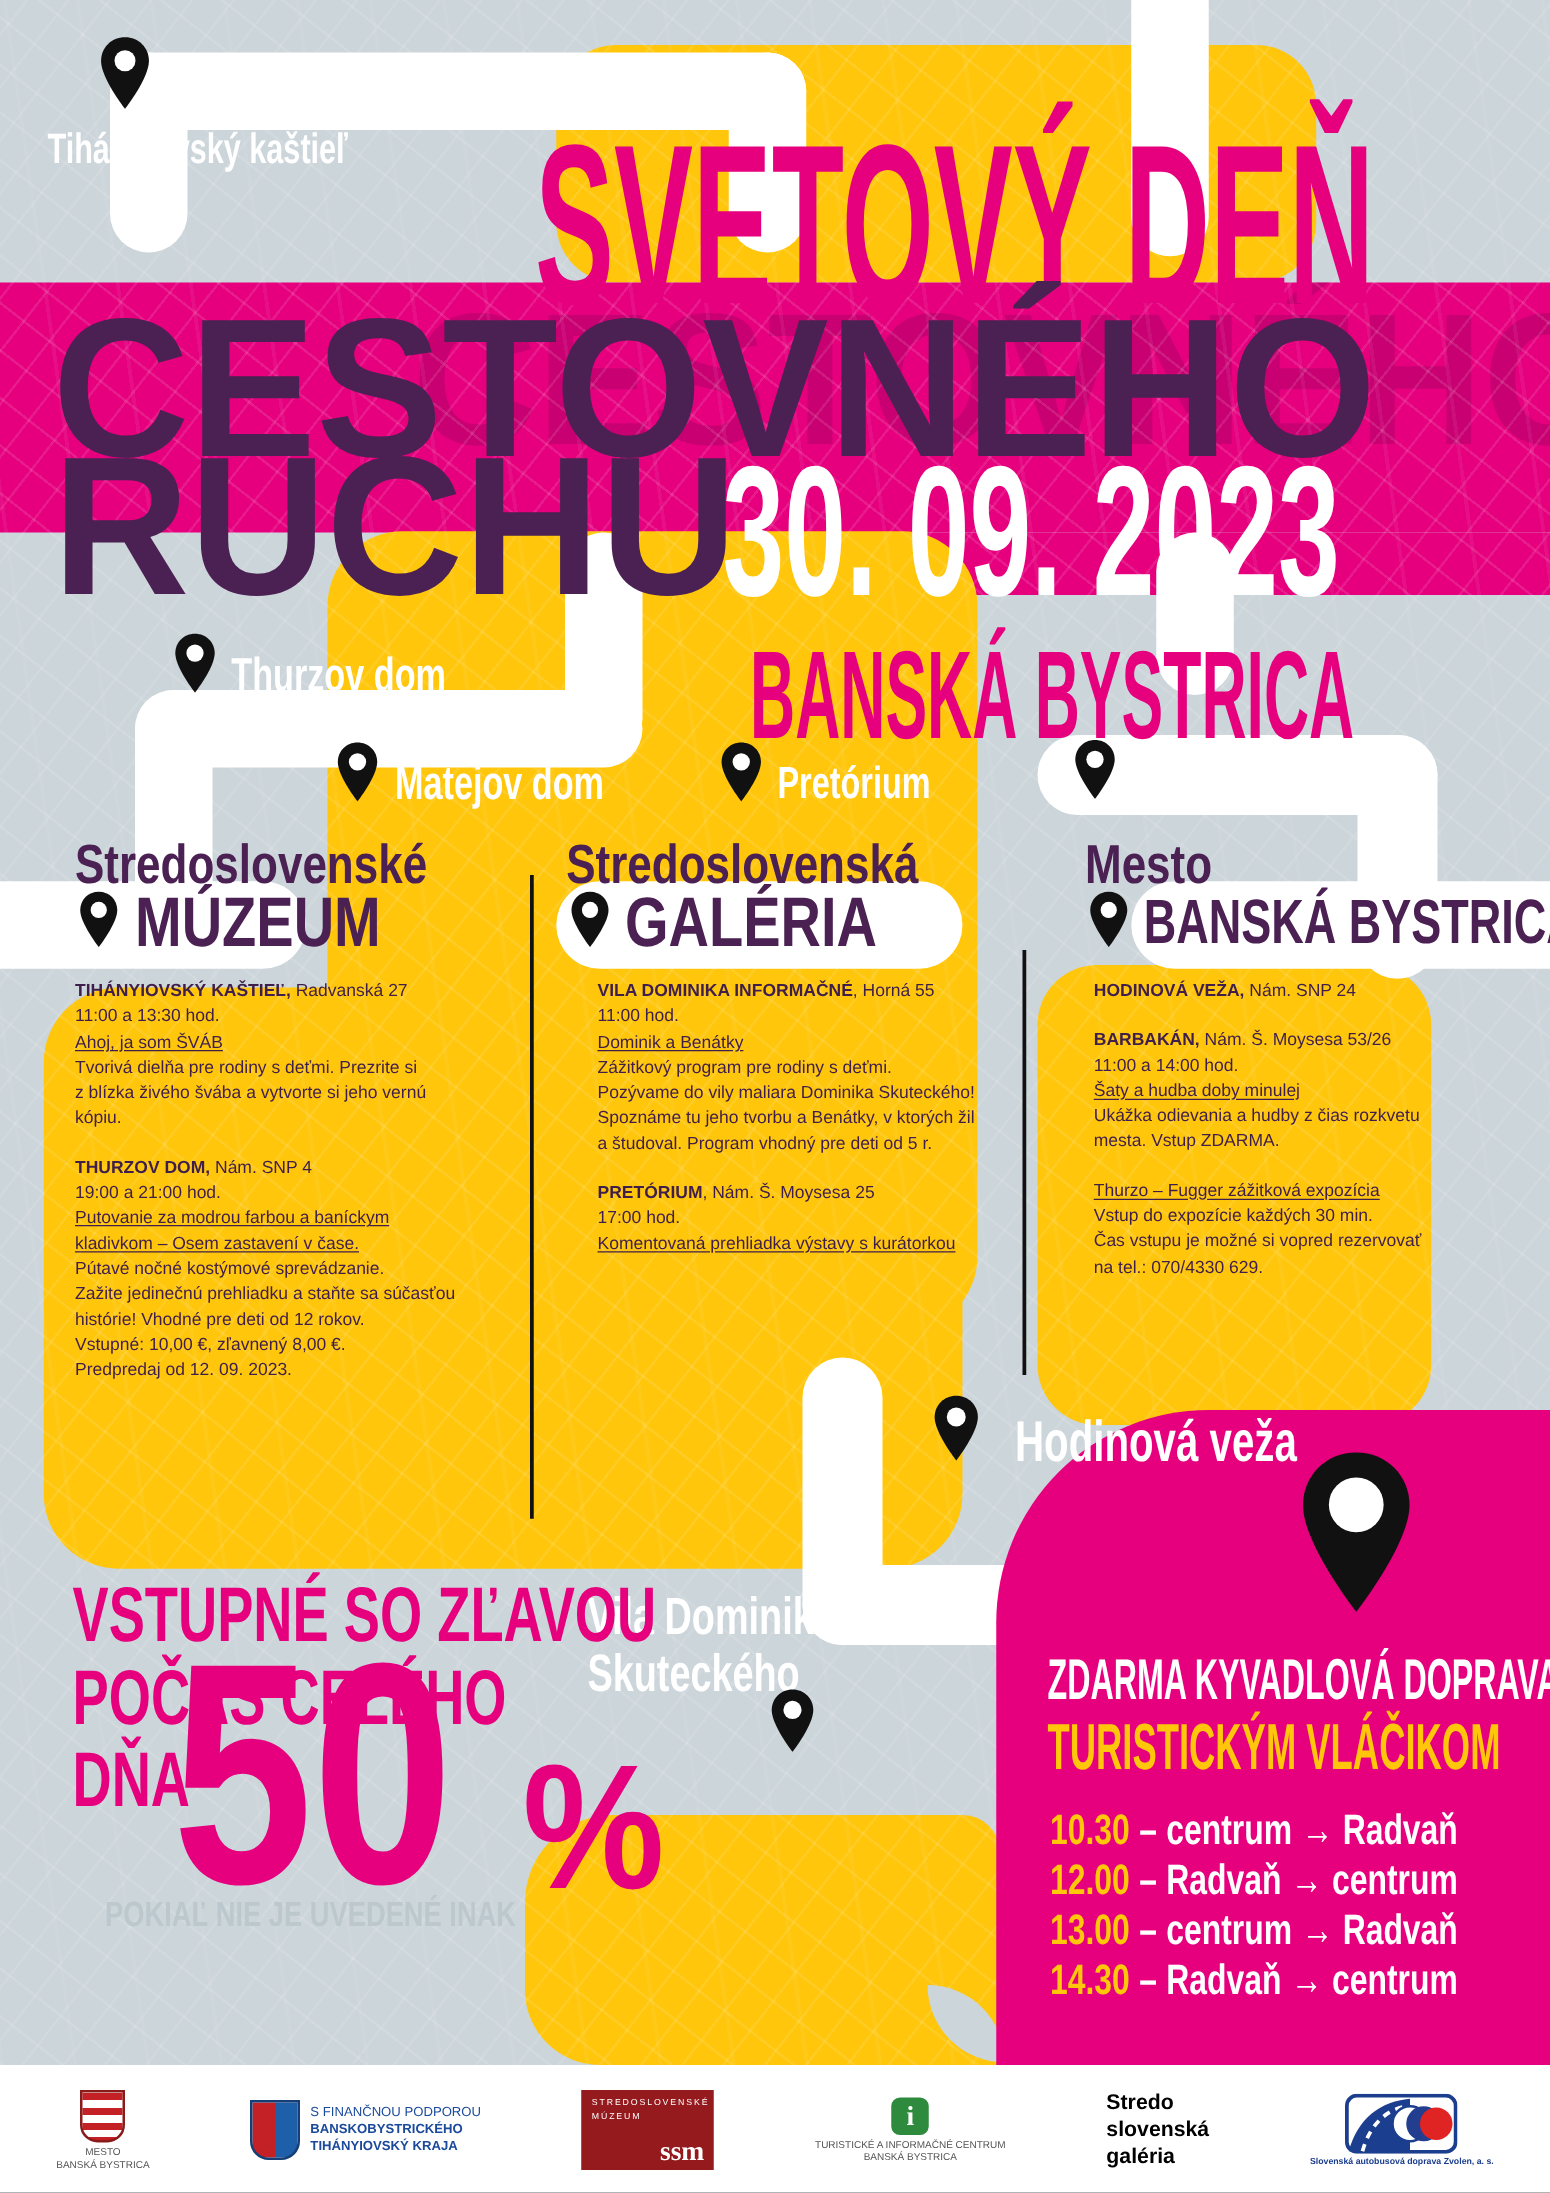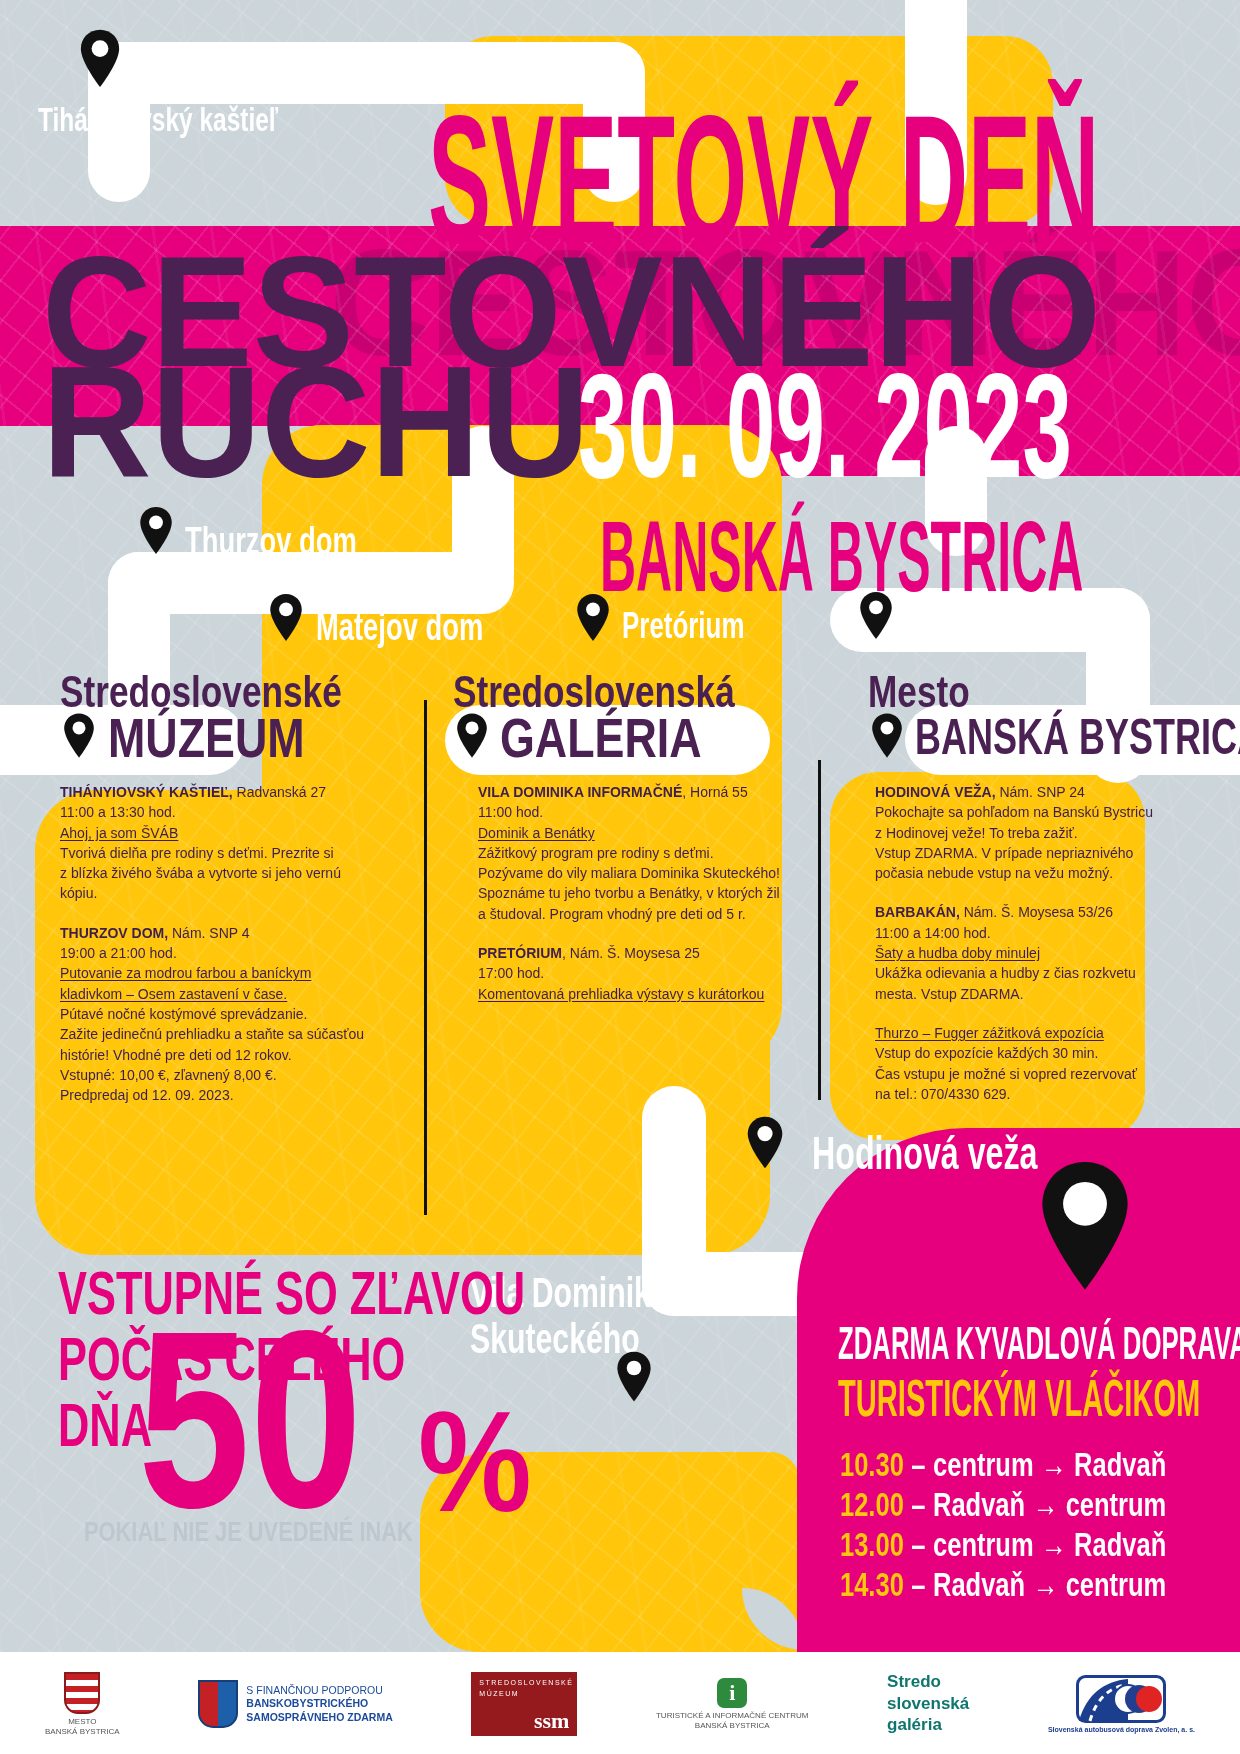--- a/index.html
+++ b/index.html
@@ -51,21 +51,21 @@
   .bbsk{flex-direction:row;gap:8px;text-align:left;}
   .bbsk-shield{width:36px;height:44px;border-radius:0 0 15px 15px;border:2px solid #163e77;
     background:linear-gradient(90deg,#c42127 0 49%,#fff 49% 51%,#1d5fa8 51% 100%);}
   .bbsk-txt{font-size:10.5px;color:#1b4a9b;line-height:1.3;}
   .bbsk-txt .b{font-weight:700;}
   .ssm{width:106px;height:64px;background:#951a1d;color:#fff;position:relative;text-align:left;}
   .ssm-top{font-size:7px;letter-spacing:1.5px;padding:6px 0 0 8px;line-height:1.5;}
   .ssm-mark{position:absolute;right:8px;bottom:2px;font-family:"Liberation Serif",serif;font-size:22px;font-weight:700;}
   .ic-mark{width:30px;height:30px;background:#2e8b3d;color:#fff;border-radius:7px;
     font-family:"Liberation Serif",serif;font-size:22px;font-weight:700;line-height:30px;text-align:center;}
-  .ssg{font-size:17px;font-weight:700;color:#0f766e;line-height:1.08;text-align:left;align-items:flex-start;}
+  .ssg{font-size:17px;font-weight:700;color:#000000;line-height:1.08;text-align:left;align-items:flex-start;}
   .ss-name{font-size:13px;color:#1b5e20;letter-spacing:.5px;}
   .ss-name .b{font-weight:700;}
   .ss-sub{font-size:5.5px;color:#7cb342;letter-spacing:.4px;}
   .sad-sub{font-size:7px;color:#1c3e8f;font-weight:700;}
   .leaf{position:absolute;left:742px;top:1588px;width:62px;height:62px;background:#ccd5da;
     border-radius:0 62px 0 62px;z-index:4;}
 </style>
 </head>
 <body>
 
@@ -211,24 +211,20 @@
         <path d="M12 1C6 1 1.5 5.6 1.5 11.4c0 7.6 10.5 21 10.5 21s10.5-13.4 10.5-21C22.5 5.6 18 1 12 1z" fill="#111"></path>
         <circle cx="12" cy="11.3" r="4.6" fill="#fff"></circle>
       </svg>
   </div>
   <span class="cd colhead-top" style="left:915px;top:712px;font-size:50px;transform:scaleX(.72);">BANSKÁ BYSTRICA</span>
   <div class="colbody" style="left:875px;top:782px;width:320px;">
     <div class="event">
       <div class="ev-venue"><span class="b">HODINOVÁ VEŽA,</span><span> Nám. SNP 24</span></div>
       <div class="ev-time"></div>
       <div class="ev-title"></div>
-      <div class="ev-desc">Pokochajte sa pohľadom na Banskú Bystricu
-z Hodinovej veže! To treba zažiť.
-Vstup ZDARMA. V prípade nepriaznivého
-počasia nebude vstup na vežu možný.</div>
     </div>
     <div class="event">
       <div class="ev-venue"><span class="b">BARBAKÁN,</span><span> Nám. Š. Moysesa 53/26</span></div>
       <div class="ev-time">11:00 a 14:00 hod.</div>
       <div class="ev-title">Šaty a hudba doby minulej</div>
       <div class="ev-desc">Ukážka odievania a hudby z čias rozkvetu
 mesta. Vstup ZDARMA.</div>
     </div>
     <div class="event">
       <div class="ev-title">Thurzo – Fugger zážitková expozícia</div>
@@ -307,21 +303,21 @@
   <div class="footer">
     <div class="logos">
       <div class="logo">
         <div class="shield-bb"></div>
         <div class="tiny"><span>MESTO</span><br><span>BANSKÁ BYSTRICA</span></div>
       </div>
       <div class="logo bbsk">
         <div class="bbsk-shield"></div>
         <div class="bbsk-txt"><span>S FINANČNOU PODPOROU</span><br>
           <span class="b">BANSKOBYSTRICKÉHO</span><br>
-          <span class="b">SAMOSPRÁVNEHO ZDARMA</span></div>
+          <span class="b">TIHÁNYIOVSKÝ KRAJA</span></div>
       </div>
       <div class="ssm">
         <div class="ssm-top"><span>STREDOSLOVENSKÉ</span><br><span>MÚZEUM</span></div>
         <div class="ssm-mark">ssm</div>
       </div>
       <div class="logo">
         <div class="ic-mark">i</div>
         <div class="tiny"><span>TURISTICKÉ A INFORMAČNÉ CENTRUM</span><br><span>BANSKÁ BYSTRICA</span></div>
       </div>
       <div class="logo ssg">

